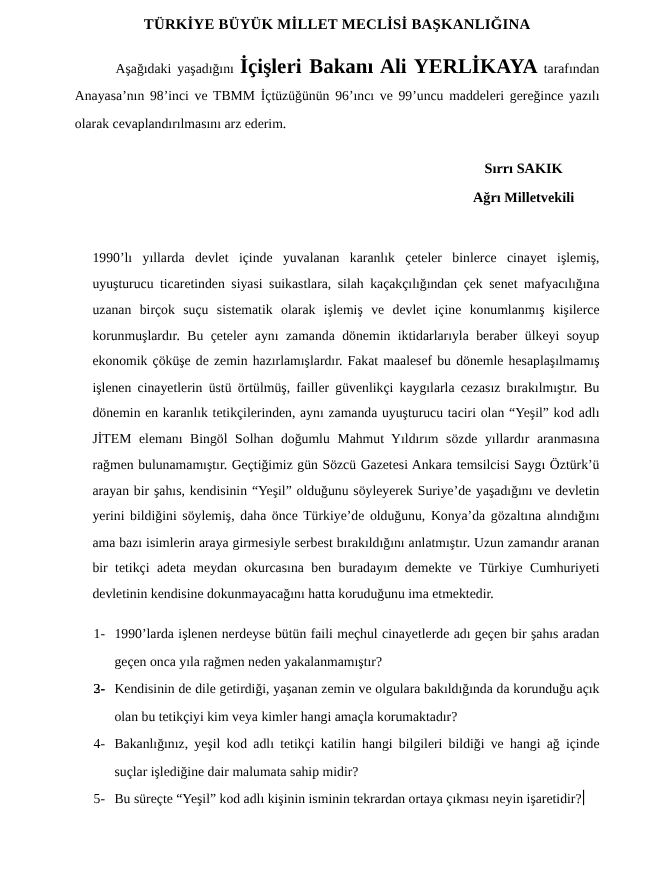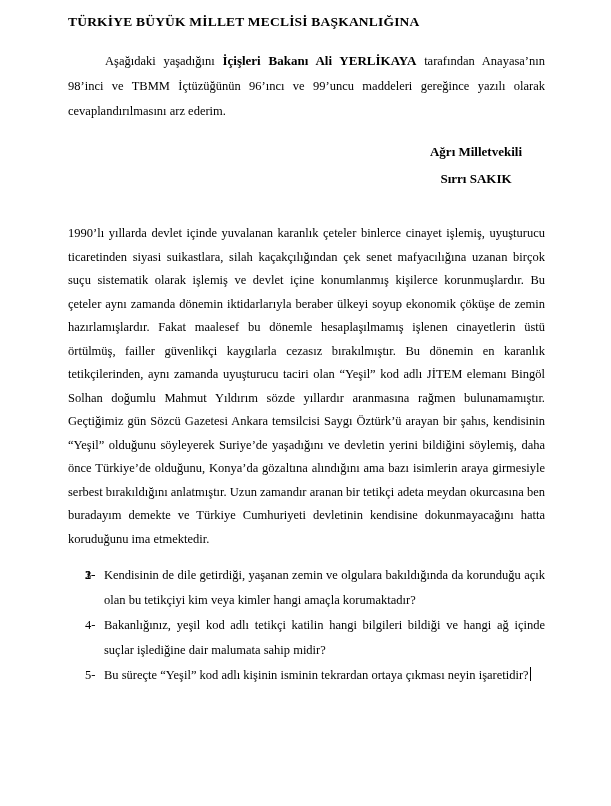--- a/index.html
+++ b/index.html
@@ -16,40 +16,41 @@
     color: #000000;
     font-family: "Liberation Serif", "DejaVu Serif", serif;
     font-size: 12.5px;
     padding: 10px 66px 20px 68px;
   }
   .doc-title {
     margin: 0;
     padding-top: 2px;
     font-size: 13.5px;
     font-weight: bold;
+    text-align: center;
     letter-spacing: 0.2px;
     line-height: 20px;
   }
   .intro {
     margin: 16px 0 0 0;
     text-align: justify;
     text-indent: 37px;
     line-height: 25px;
   }
-  .intro b { font-size: 13px; }
+  .intro b { font-size: 19px; }
   .signature {
     margin: 14px -6px 0 auto;
     width: 150px;
     text-align: center;
     font-weight: bold;
     font-size: 13px;
     line-height: 27px;
   }
   .body-par {
-    margin: 30px 0 0 0;
+    margin: 30px 0 0 16px;
     text-align: justify;
     line-height: 23.5px;
   }
   .context-line {
     margin: 12px 0 0 0;
     line-height: 25px;
   }
   .questions {
     list-style: none;
     margin: 12px 0 0 0;
@@ -78,28 +79,28 @@
 </head>
 <body>
 
 <div class="page">
 
   <h1 class="doc-title">TÜRKİYE BÜYÜK MİLLET MECLİSİ BAŞKANLIĞINA</h1>
 
   <p class="intro"><span>Aşağıdaki yaşadığını </span><b>İçişleri Bakanı Ali YERLİKAYA</b><span> tarafından Anayasa’nın 98’inci ve TBMM İçtüzüğünün 96’ıncı ve 99’uncu maddeleri gereğince yazılı olarak cevaplandırılmasını arz ederim.</span></p>
 
   <div class="signature">
+    <div>Sırrı SAKIK</div>
     <div>Ağrı Milletvekili</div>
-    <div>Sırrı SAKIK</div>
   </div>
 
   <p class="body-par">1990’lı yıllarda devlet içinde yuvalanan karanlık çeteler binlerce cinayet işlemiş, uyuşturucu ticaretinden siyasi suikastlara, silah kaçakçılığından çek senet mafyacılığına uzanan birçok suçu sistematik olarak işlemiş ve devlet içine konumlanmış kişilerce korunmuşlardır. Bu çeteler aynı zamanda dönemin iktidarlarıyla beraber ülkeyi soyup ekonomik çöküşe de zemin hazırlamışlardır. Fakat maalesef bu dönemle hesaplaşılmamış işlenen cinayetlerin üstü örtülmüş, failler güvenlikçi kaygılarla cezasız bırakılmıştır. Bu dönemin en karanlık tetikçilerinden, aynı zamanda uyuşturucu taciri olan “Yeşil” kod adlı JİTEM elemanı Bingöl Solhan doğumlu Mahmut Yıldırım sözde yıllardır aranmasına rağmen bulunamamıştır. Geçtiğimiz gün Sözcü Gazetesi Ankara temsilcisi Saygı Öztürk’ü arayan bir şahıs, kendisinin “Yeşil” olduğunu söyleyerek Suriye’de yaşadığını ve devletin yerini bildiğini söylemiş, daha önce Türkiye’de olduğunu, Konya’da gözaltına alındığını ama bazı isimlerin araya girmesiyle serbest bırakıldığını anlatmıştır. Uzun zamandır aranan bir tetikçi adeta meydan okurcasına ben buradayım demekte ve Türkiye Cumhuriyeti devletinin kendisine dokunmayacağını hatta koruduğunu ima etmektedir.</p>
 
 
   <ol class="questions">
-    <li><span class="q-num">1-</span></li>
+    <li><span class="q-num">1-</span><span>1990’larda işlenen nerdeyse bütün faili meçhul cinayetlerde adı geçen bir şahıs aradan geçen onca yıla rağmen neden yakalanmamıştır?</span></li>
     <li><span class="q-num">2-</span></li>
     <li><span class="q-num">3-</span><span>Kendisinin de dile getirdiği, yaşanan zemin ve olgulara bakıldığında da korunduğu açık olan bu tetikçiyi kim veya kimler hangi amaçla korumaktadır?</span></li>
     <li><span class="q-num">4-</span><span>Bakanlığınız, yeşil kod adlı tetikçi katilin hangi bilgileri bildiği ve hangi ağ içinde suçlar işlediğine dair malumata sahip midir?</span></li>
     <li><span class="q-num">5-</span><span>Bu süreçte “Yeşil” kod adlı kişinin isminin tekrardan ortaya çıkması neyin işaretidir?</span><span class="caret"></span></li>
   </ol>
 
 </div>
 
 </body></html>

